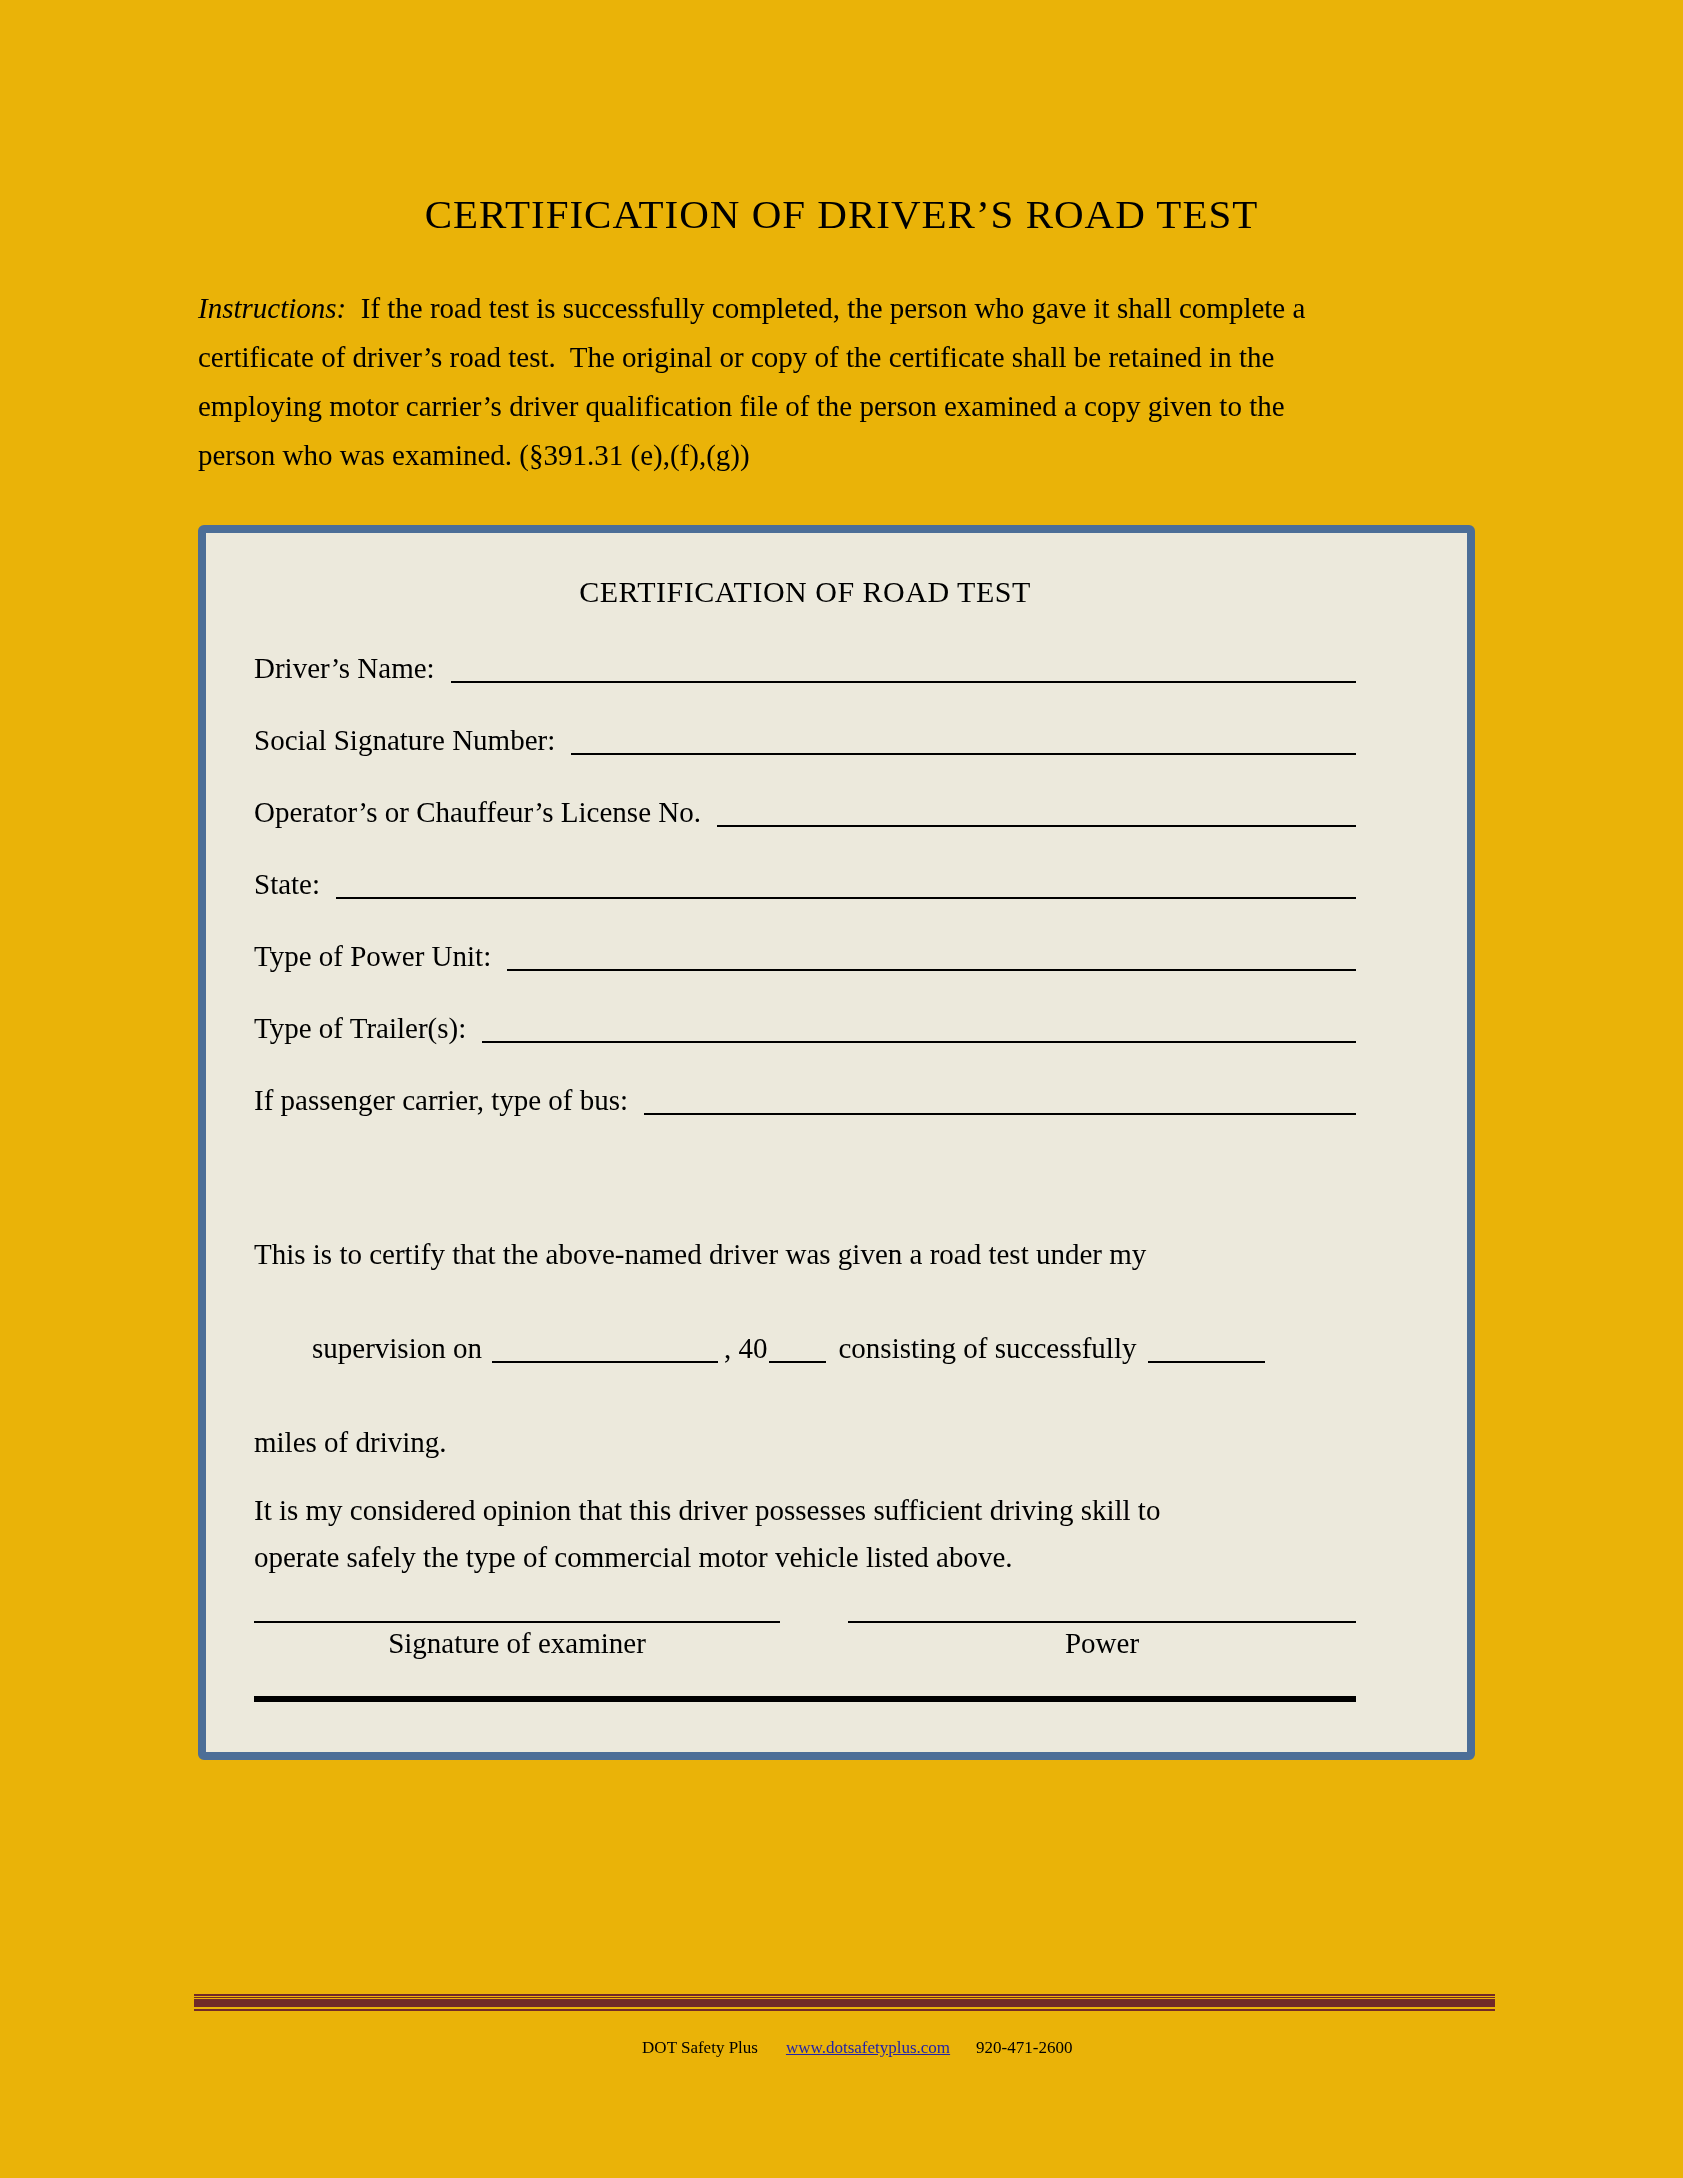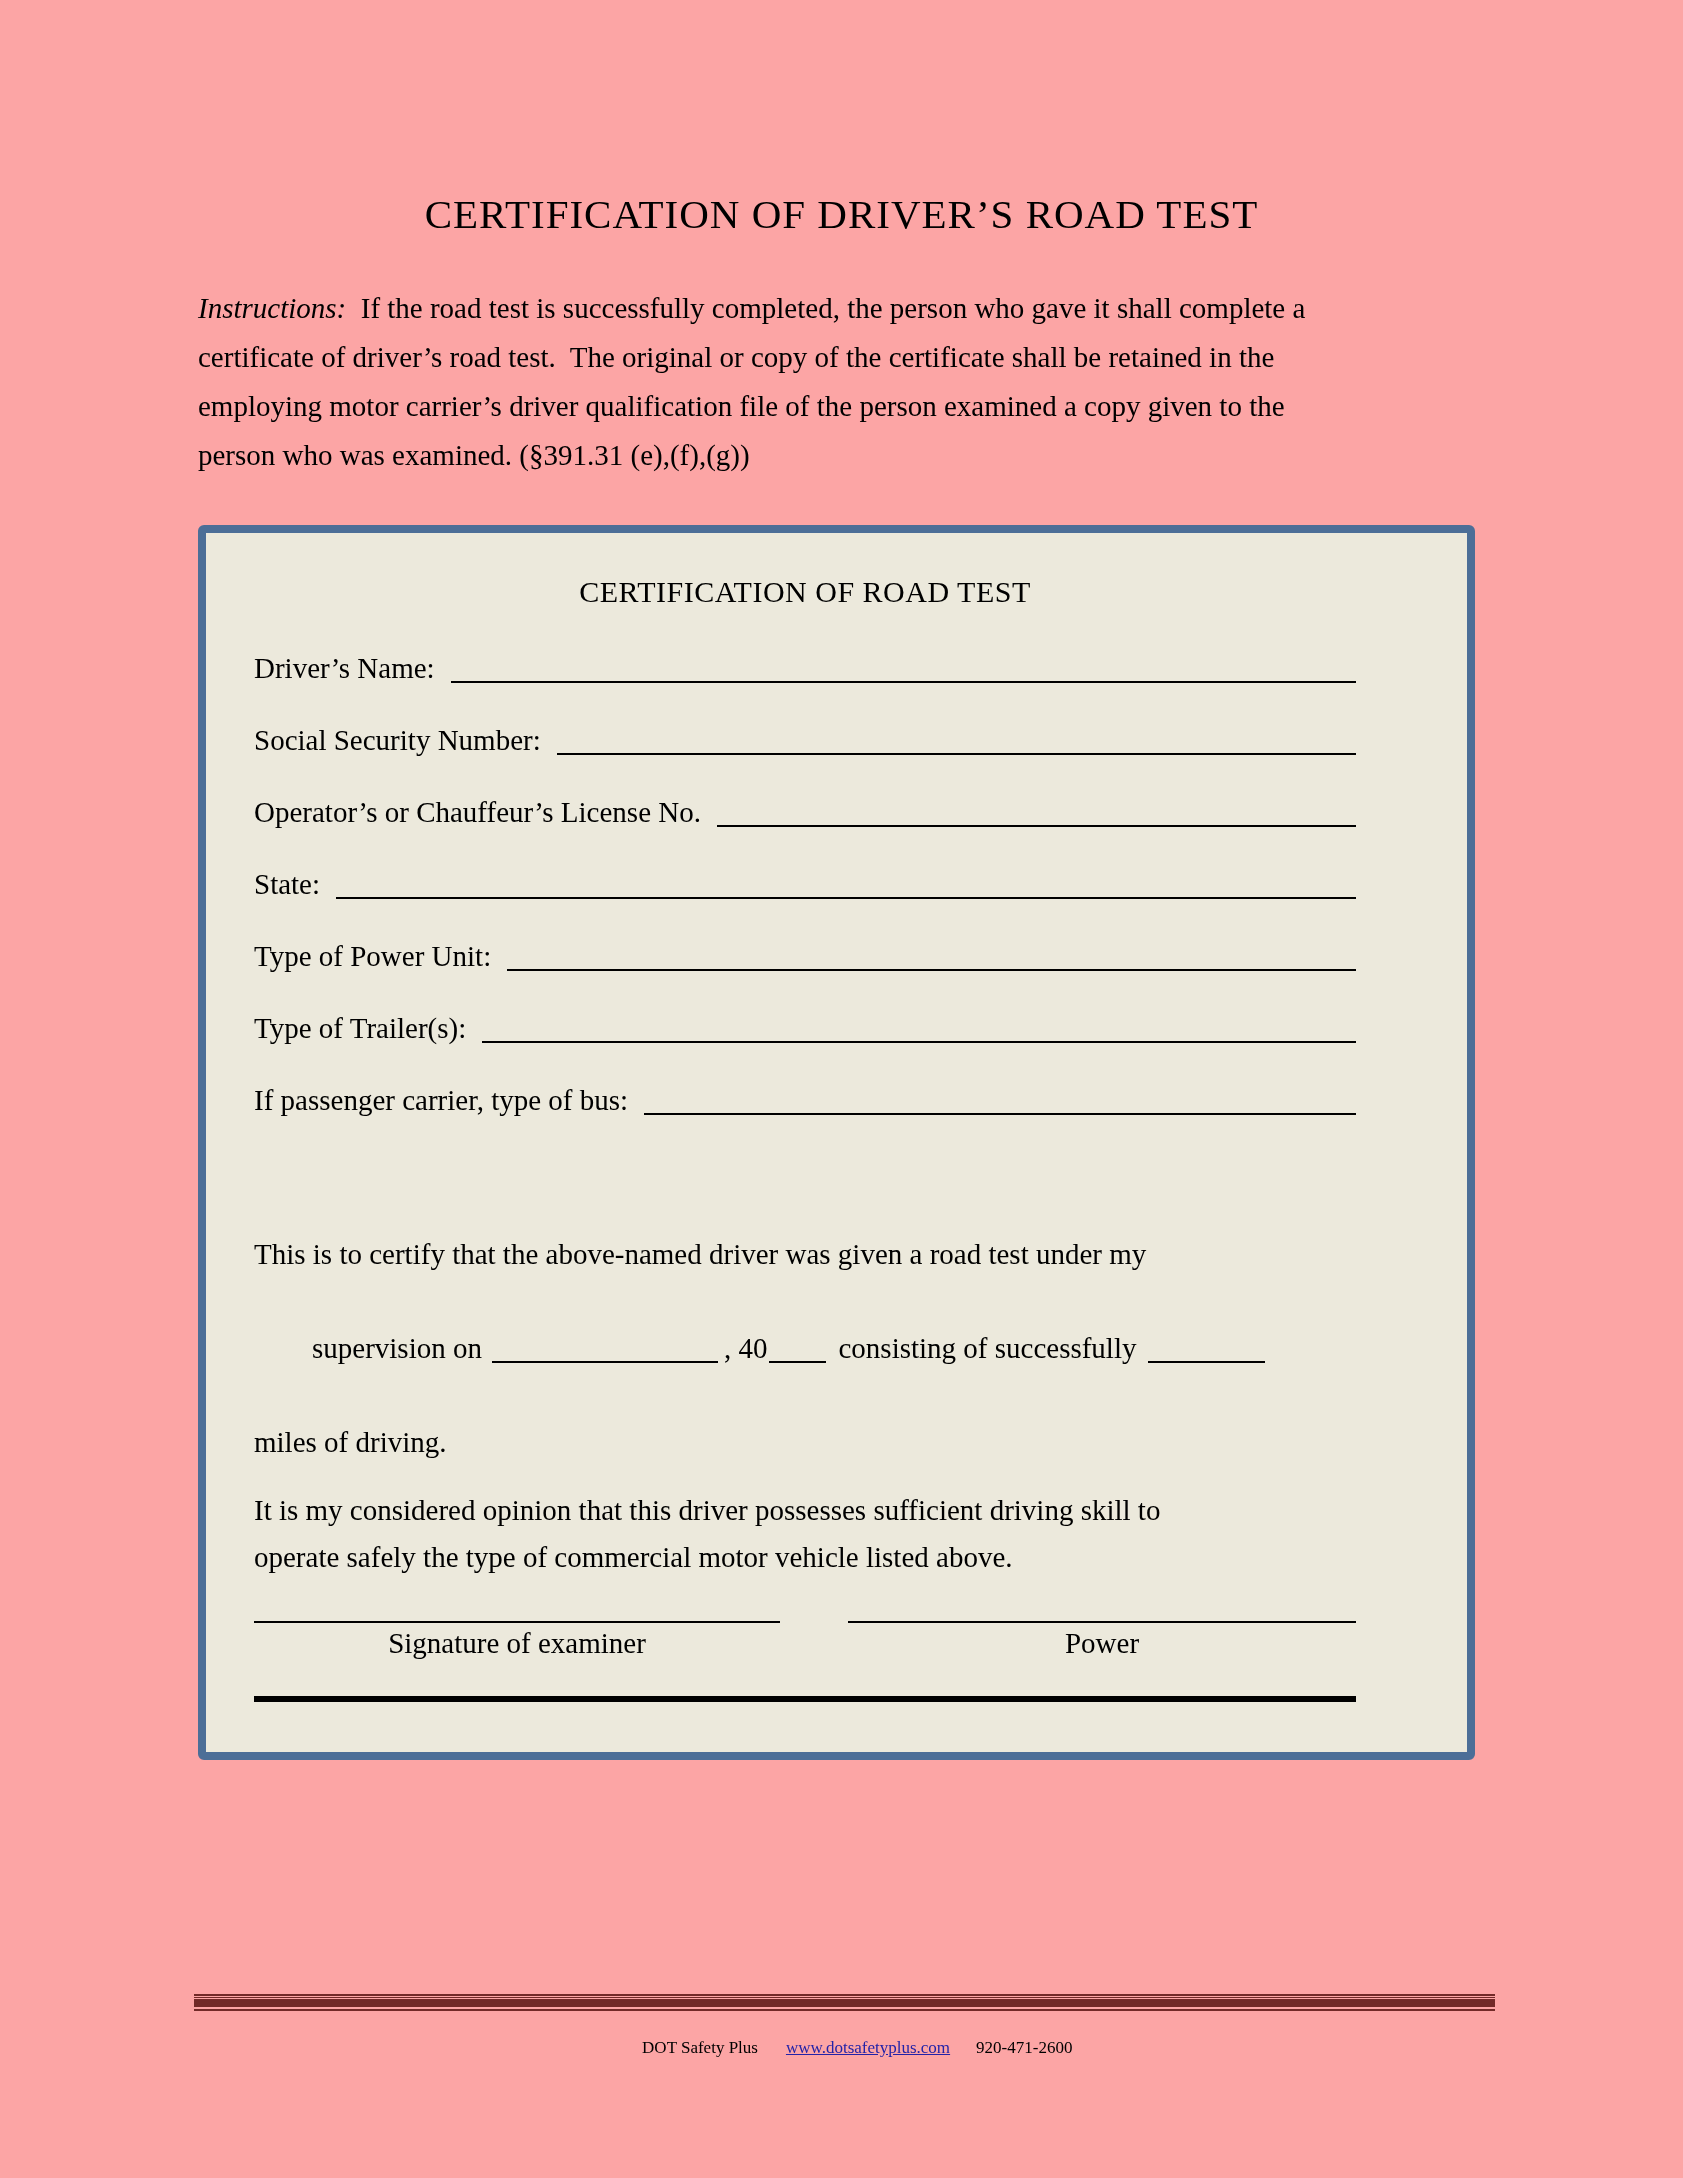--- a/index.html
+++ b/index.html
@@ -7,21 +7,21 @@
     --box-bg: #ECE9DC;
     --footer-bar: #722A28;
     --link: #2323A8;
   }
   * { box-sizing: border-box; }
   html, body { margin: 0; padding: 0; background: #ffffff; }
   .page {
     position: relative;
     width: 1683px;
     height: 2178px;
-    background: #fca5a5;
+    background: #eab308;
     font-family: "Liberation Serif", "DejaVu Serif", serif;
     color: #000000;
     overflow: hidden;
   }
   .doc-title {
     margin: 0;
     padding-top: 190px;
     text-align: center;
     font-size: 41px;
     font-weight: normal;
@@ -135,21 +135,21 @@
   <div class="cert-box">
 
     <div class="box-heading">CERTIFICATION OF ROAD TEST</div>
 
     <div class="fields">
       <div class="field">
         <span class="flabel">Driver’s Name:</span>
         <span class="fline"></span>
       </div>
       <div class="field">
-        <span class="flabel">Social Security Number:</span>
+        <span class="flabel">Social Signature Number:</span>
         <span class="fline"></span>
       </div>
       <div class="field">
         <span class="flabel">Operator’s or Chauffeur’s License No.</span>
         <span class="fline"></span>
       </div>
       <div class="field">
         <span class="flabel">State:</span>
         <span class="fline"></span>
       </div>

